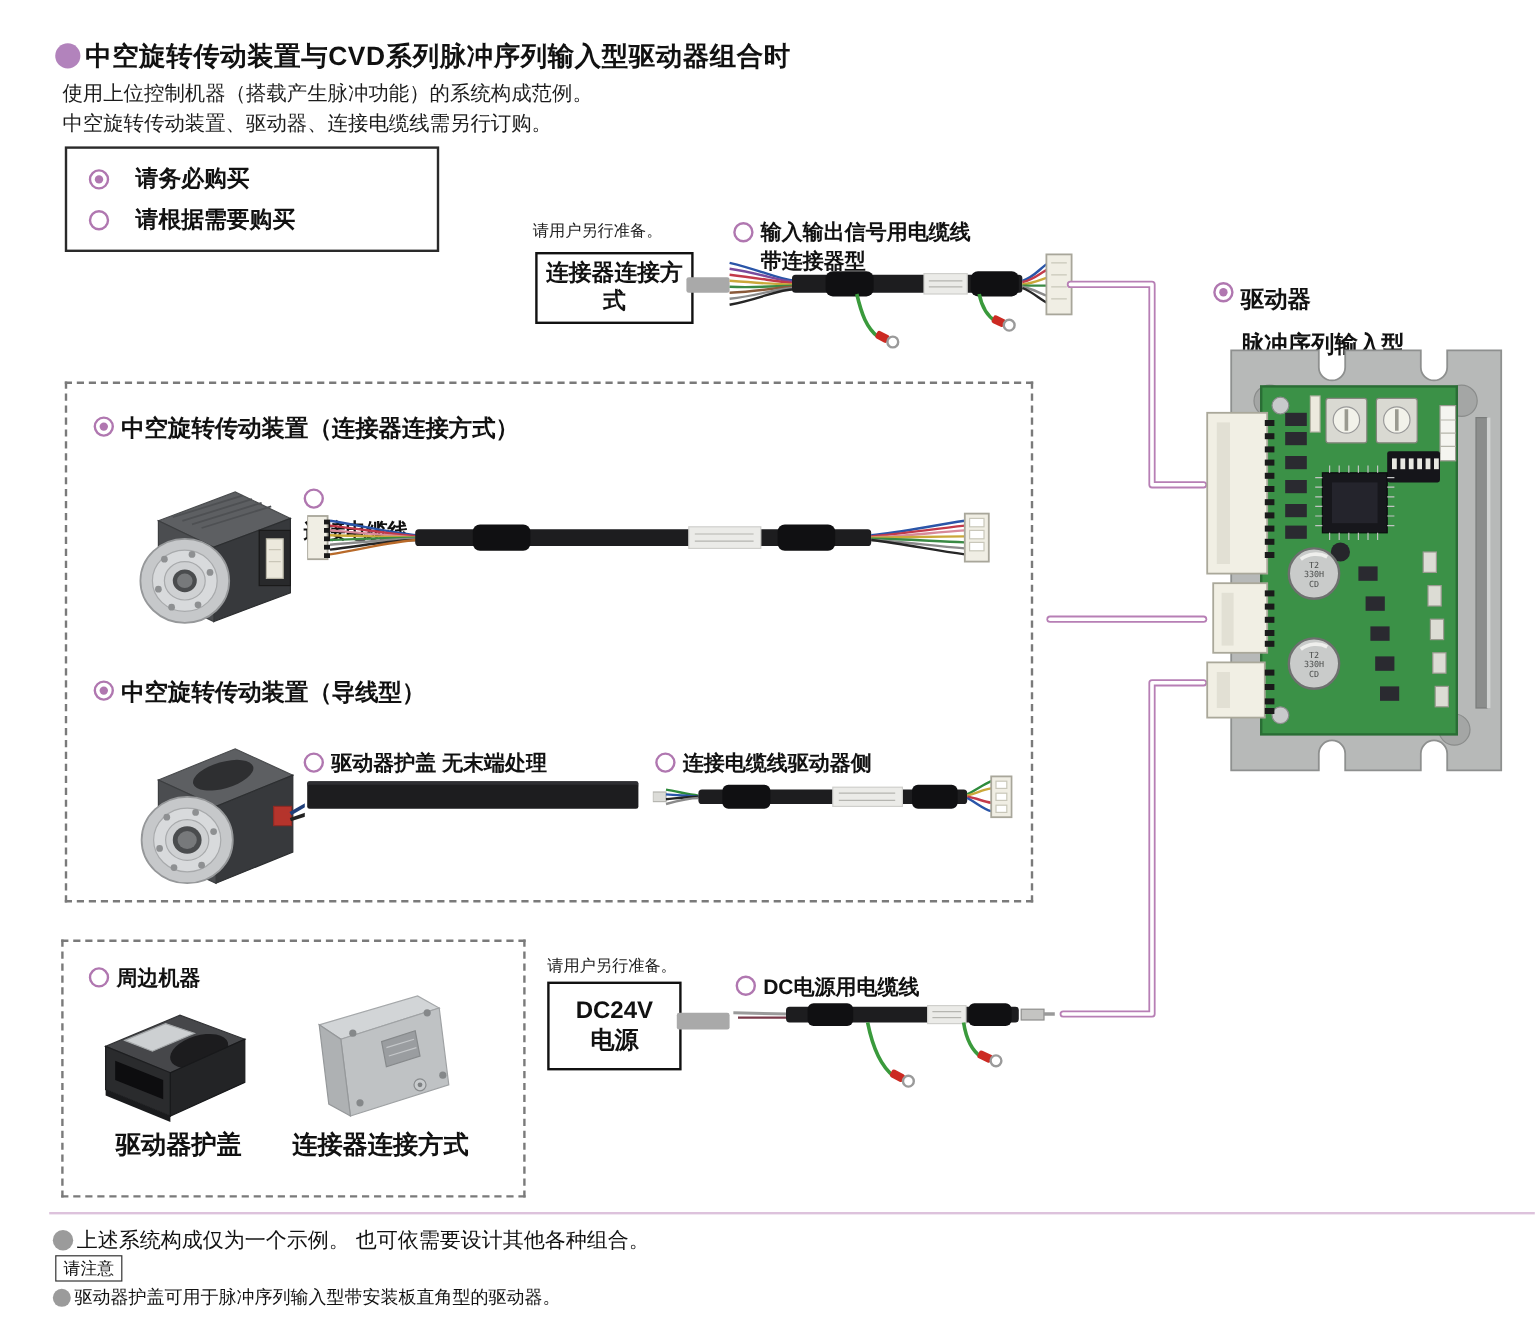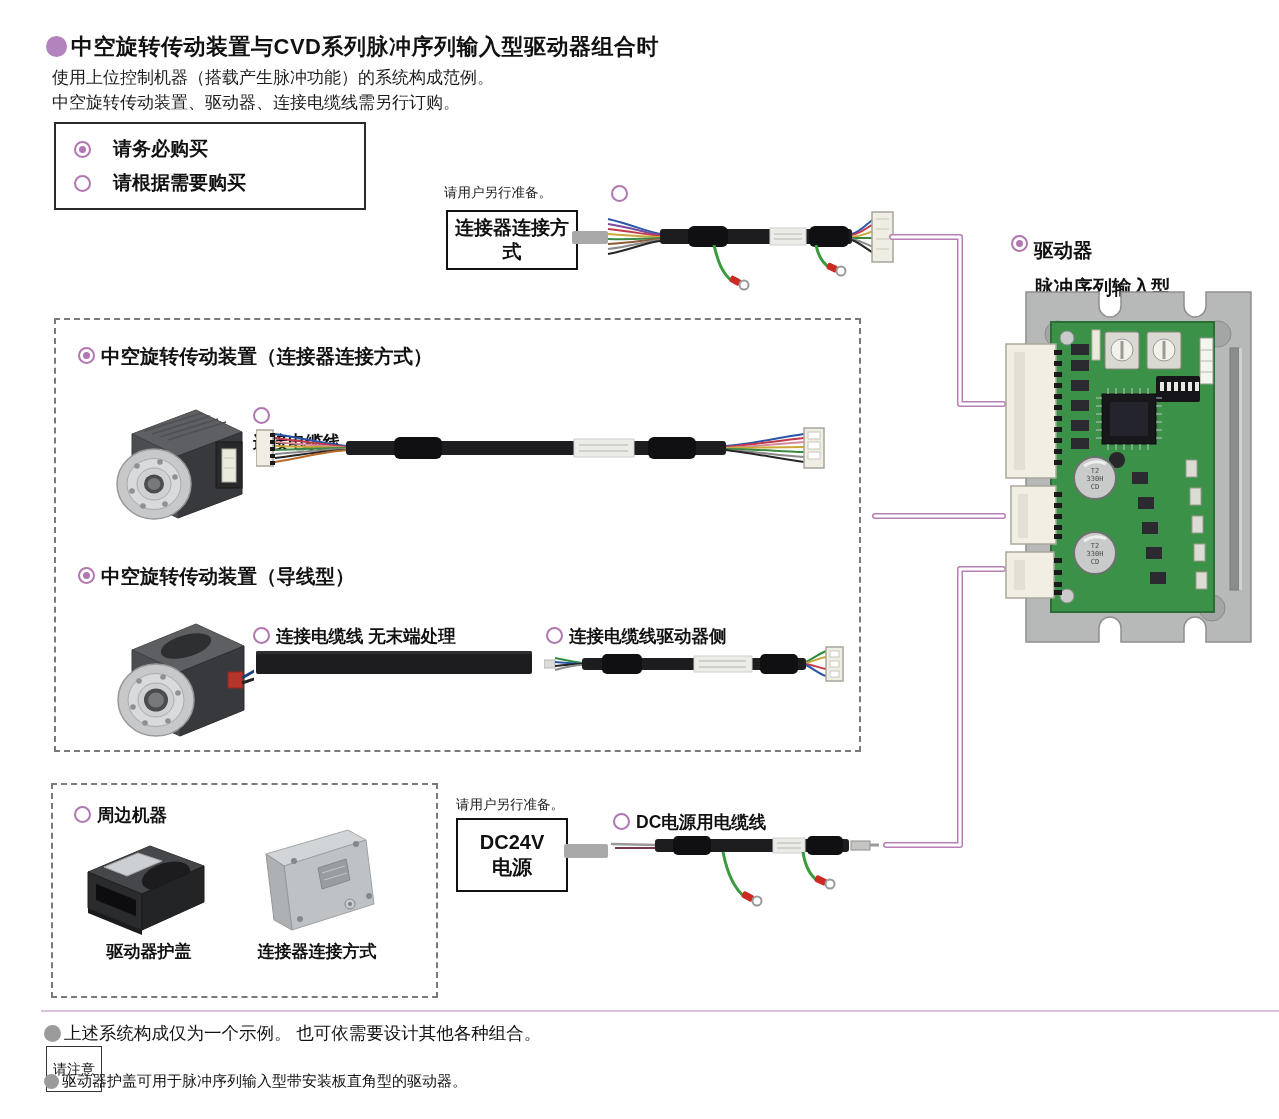--- a/index.html
+++ b/index.html
@@ -17,24 +17,24 @@
   .sub{font-size:17px;color:#1c1c1c;}
   .h2{font-size:19.5px;font-weight:bold;}
   .h3{font-size:17.5px;font-weight:bold;}
   .small{font-size:13.5px;color:#222;}
   .legend-box{border:2px solid #2a2a2a;padding:12px 18px;display:flex;flex-direction:column;gap:8px;}
   .legend-row{display:flex;align-items:center;gap:22px;font-size:19px;font-weight:bold;}
   .frame-box{border:2px solid #111;display:flex;align-items:center;justify-content:center;
              font-size:19px;font-weight:bold;text-align:center;background:#fff;line-height:1.25;}
   .dash-box{border:2px dashed #7a7a7a;background:transparent;}
   .stub{background:#a9a9a9;border-radius:2px;}
-  .caption{font-size:17px;font-weight:bold;text-align:center;}
+  .caption{font-size:21px;font-weight:bold;text-align:center;}
   .footer1{font-size:17.5px;}
   .footer2{font-size:15px;}
-  .caution{display:inline-block;border:1.5px solid #333;padding:12px 6px;font-size:14px;line-height:20px;}
+  .caution{display:inline-block;border:1.5px solid #333;padding:0 6px;font-size:14px;line-height:20px;}
   .sep{border-top:2px solid #ddc2dc;}
   .lbl-wrap{display:flex;align-items:flex-start;gap:6px;}
 </style>
 </head>
 <body>
 
 <div id="canvas">
 
   <div class="abs title" style="left:30px;top:32px;">
     <span class="dot-title"></span><span>中空旋转传动装置与CVD系列脉冲序列输入型驱动器组合时</span>
@@ -52,20 +52,24 @@
       <span>请根据需要购买</span>
     </div>
   </div>
 
   <div class="abs small" style="left:428px;top:184px;">请用户另行准备。</div>
   <div class="abs frame-box" style="left:430px;top:210px;width:128px;height:56px;">连接器连接方式</div>
   <div class="abs stub" style="left:556px;top:231px;width:36px;height:13px;"></div>
 
   <div class="abs lbl-wrap" style="left:595px;top:182px;">
     <span class="b-open" style="margin-top:3px;"></span>
+    <span class="h3" style="line-height:1.35;">
+      <span>输入输出信号用电缆线</span><br>
+      <span>带连接器型</span>
+    </span>
   </div>
 
   <svg class="abs" style="left:588px;top:207px;" width="292" height="98" viewBox="0 0 292 98">
     <g stroke-width="2" fill="none">
       <path d="M4,12 C30,18 45,26 58,27" stroke="#2a55a8"></path>
       <path d="M4,17 C30,21 45,27 58,28" stroke="#7a4a9c"></path>
       <path d="M4,22 C30,25 45,28 58,29" stroke="#c23a4a"></path>
       <path d="M4,27 C30,29 45,30 58,30" stroke="#caa83a"></path>
       <path d="M4,32 C30,33 45,31 58,31" stroke="#3a8a44"></path>
       <path d="M4,37 C30,36 45,32 58,32" stroke="#8a5a3a"></path>
@@ -331,21 +335,21 @@
         <circle cx="64" cy="113" r="2.8"></circle>
         <circle cx="41" cy="115" r="2.8"></circle>
       <circle cx="29" cy="99" r="2.8"></circle>
         <circle cx="35" cy="73" r="2.8"></circle>
         <circle cx="59" cy="69" r="2.8"></circle>
     </g>
   </svg>
 
   <div class="abs lbl-wrap" style="left:237px;top:624px;">
     <span class="b-open" style="margin-top:3px;"></span>
-    <span class="h3">连接电缆线 无末端处理</span>
+    <span class="h3">驱动器护盖 无末端处理</span>
   </div>
   <div class="abs" style="left:240px;top:651px;width:276px;height:23px;background:#1d1d1f;border-radius:2px;box-shadow:inset 0 3px 0 #2e2e32;"></div>
 
   <div class="abs lbl-wrap" style="left:530px;top:624px;">
     <span class="b-open" style="margin-top:3px;"></span>
     <span class="h3">连接电缆线驱动器侧</span>
   </div>
 
   <svg class="abs" style="left:528px;top:644px;" width="300" height="42" viewBox="0 0 300 42">
     <rect x="0" y="16" width="11" height="8" fill="#dcdcd8" stroke="#b5b5b0"></rect>

